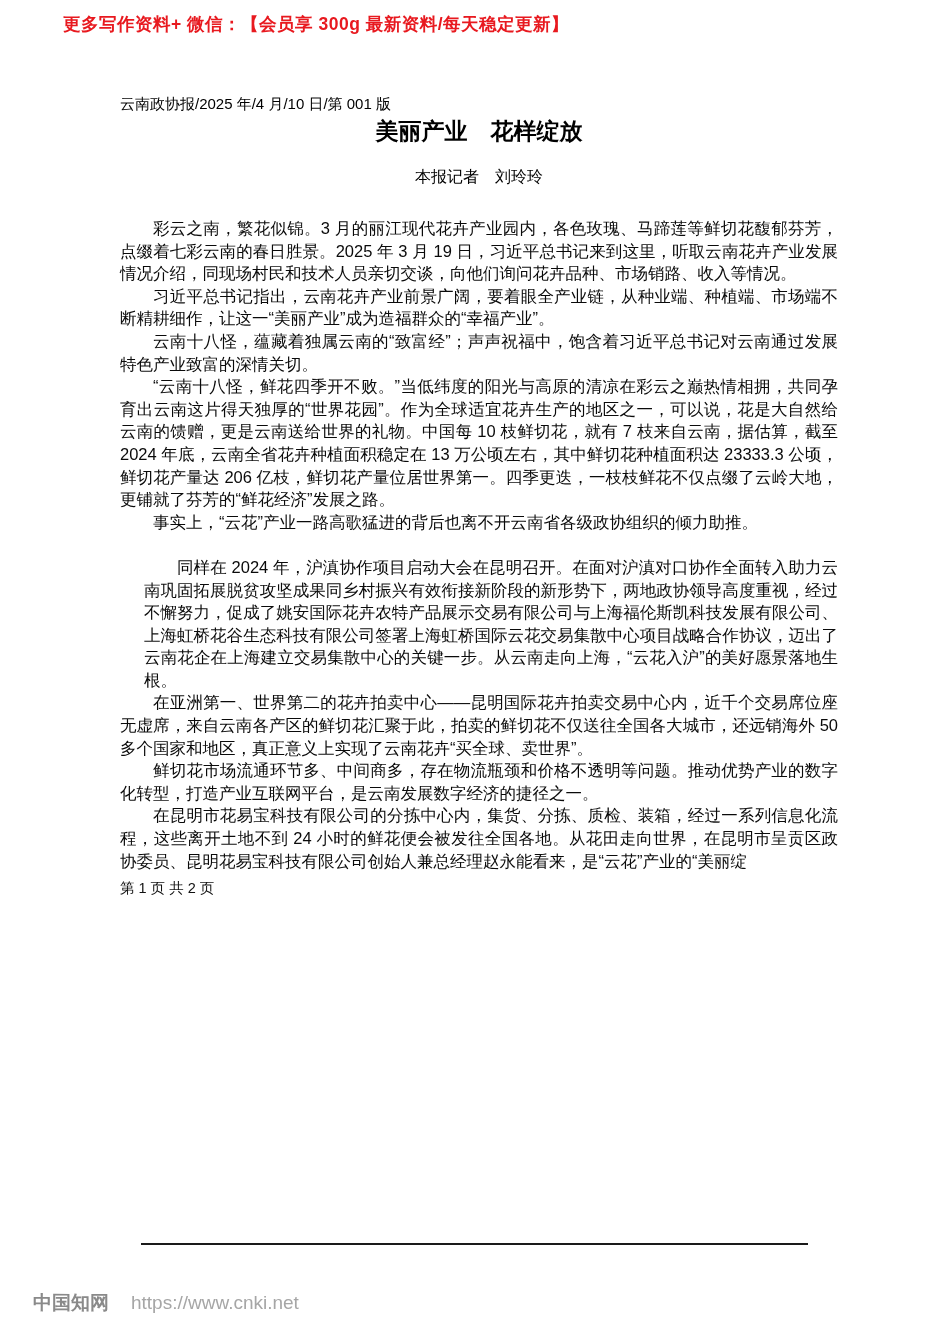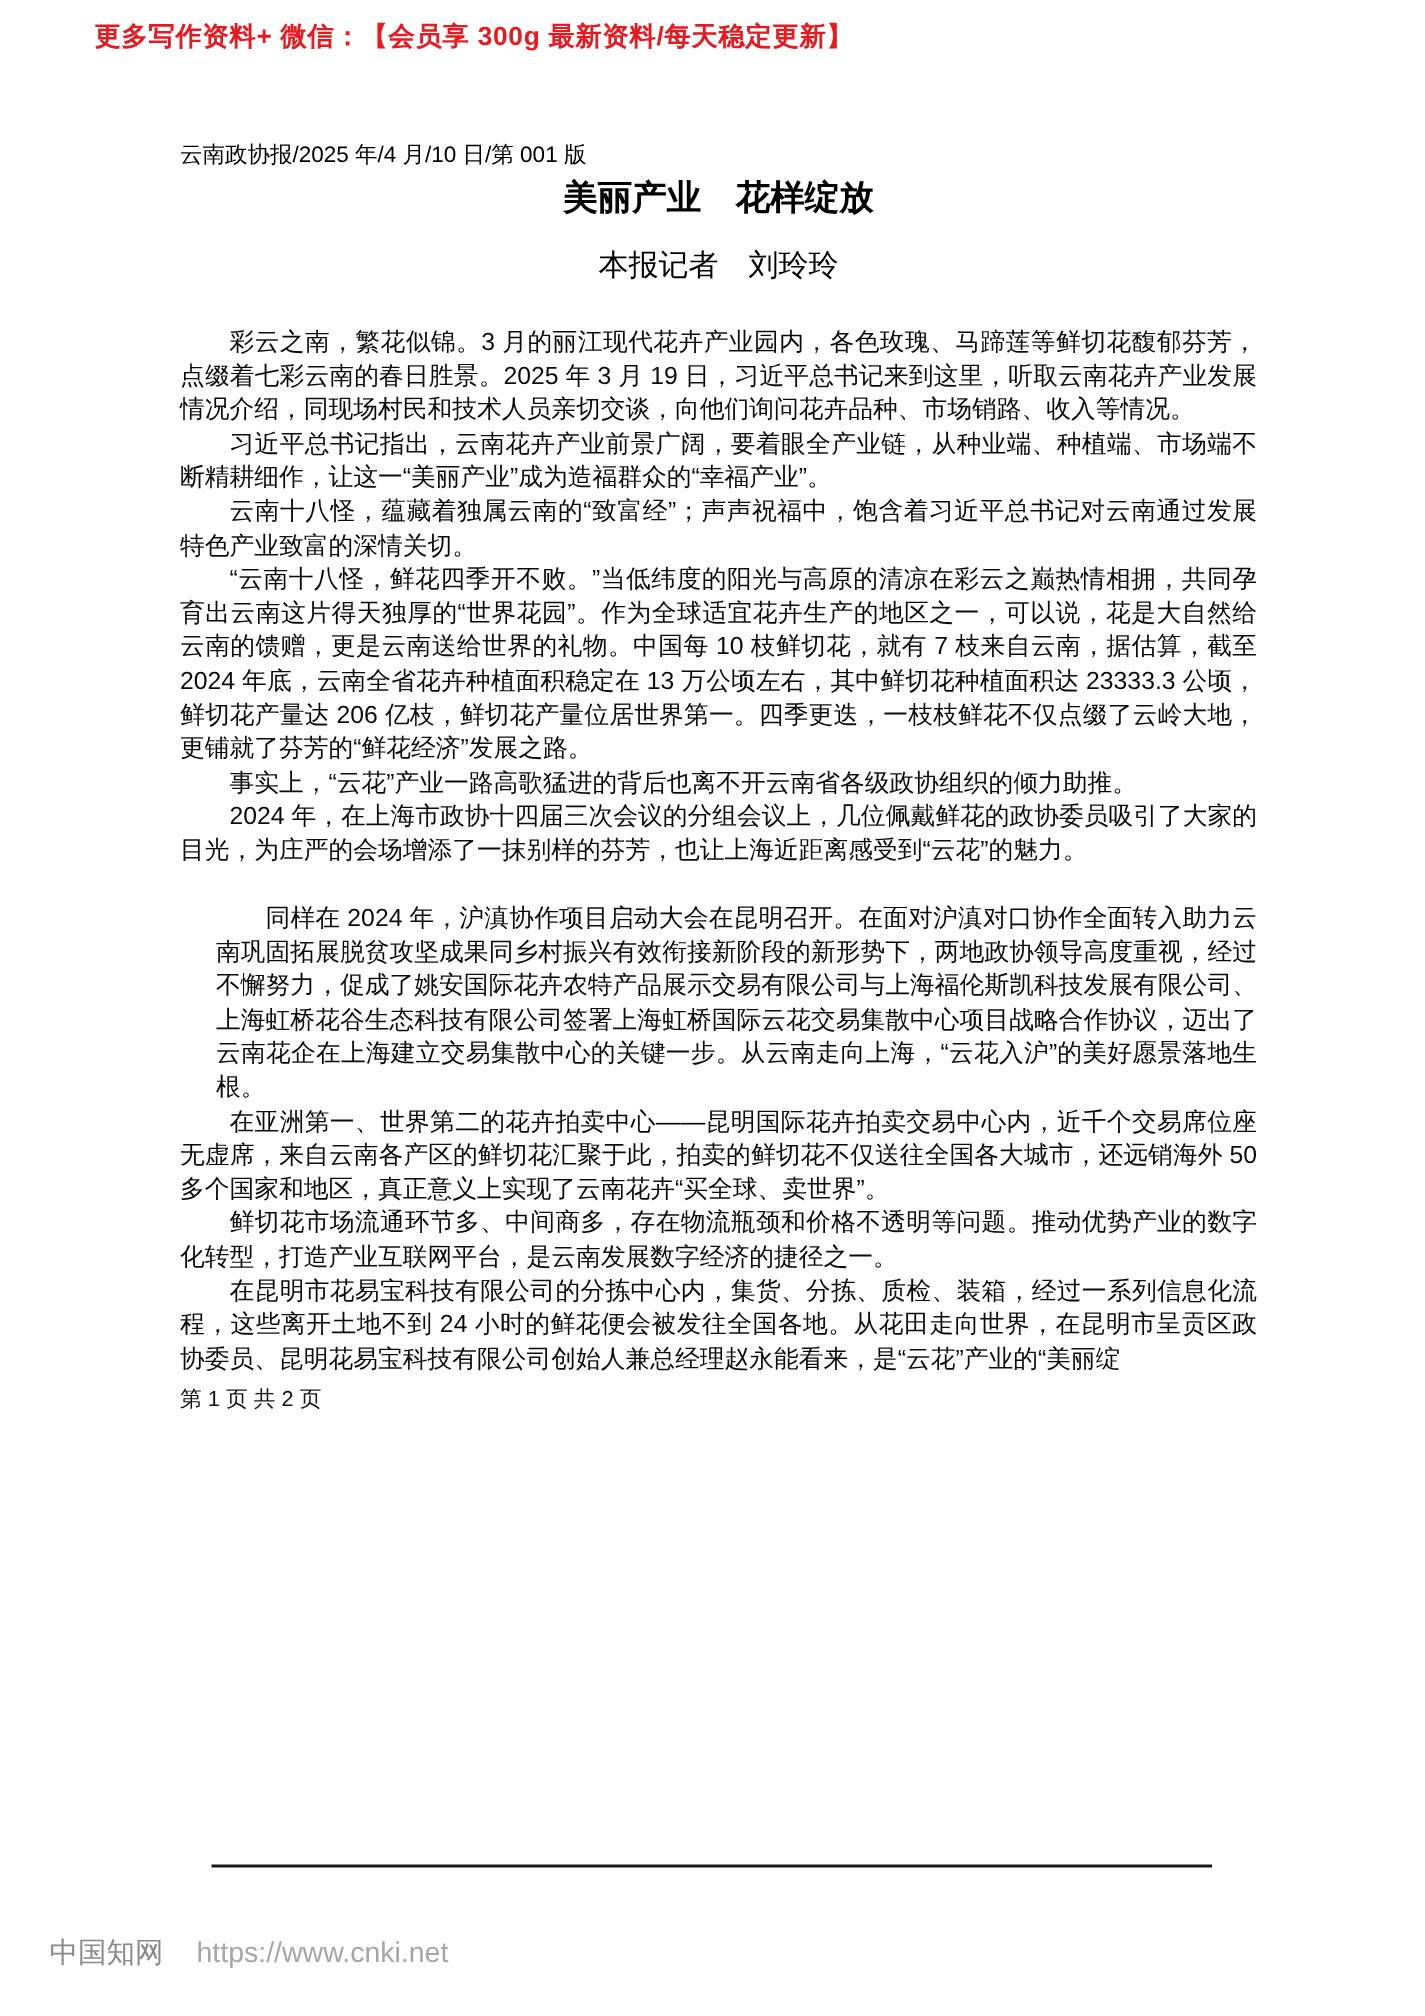--- a/index.html
+++ b/index.html
@@ -37,21 +37,21 @@
   }
   .article-subtitle {
     margin-top: 4px;
     text-align: center;
     font-size: 18.5px; font-weight: bold; line-height: 23px;
     color: #000000;
   }
   .byline {
     margin-top: 21px;
     text-align: center;
-    font-size: 20px; line-height: 22px;
+    font-size: 16px; line-height: 22px;
     color: #000000;
   }
   .article-body {
     margin-top: 29px;
     font-size: 16.5px; line-height: 22.6px;
     text-align: justify;
     color: #0a0a0a;
   }
   .para { margin: 0; text-indent: 2em; }
   .para.gap-before { margin-top: 22.6px; margin-left: 24px; }
@@ -64,21 +64,21 @@
   .bottom-rule {
     position: absolute; left: 141px; top: 1243px;
     width: 667px; height: 0;
     border-top: 2px solid #1a1a1a;
   }
   .watermark {
     position: absolute; left: 33px; top: 1291px;
     font-size: 19px; line-height: 24px;
     white-space: nowrap;
   }
-  .watermark .site-name { color: #8a8a8a; }
+  .watermark .site-name { color: #8a8a8a; font-weight: bold; }
   .watermark .site-url  { color: #a6a6a6; margin-left: 22px; }
 </style>
 </head>
 <body>
 
 <div class="page">
 
   <div class="promo-banner">更多写作资料+ 微信：【会员享 300g 最新资料/每天稳定更新】</div>
 
   <div class="content">
@@ -89,21 +89,20 @@
 
 
     <div class="byline">本报记者　刘玲玲</div>
 
     <div class="article-body">
       <p class="para">彩云之南，繁花似锦。3 月的丽江现代花卉产业园内，各色玫瑰、马蹄莲等鲜切花馥郁芬芳，点缀着七彩云南的春日胜景。2025 年 3 月 19 日，习近平总书记来到这里，听取云南花卉产业发展情况介绍，同现场村民和技术人员亲切交谈，向他们询问花卉品种、市场销路、收入等情况。</p>
       <p class="para">习近平总书记指出，云南花卉产业前景广阔，要着眼全产业链，从种业端、种植端、市场端不断精耕细作，让这一“美丽产业”成为造福群众的“幸福产业”。</p>
       <p class="para">云南十八怪，蕴藏着独属云南的“致富经”；声声祝福中，饱含着习近平总书记对云南通过发展特色产业致富的深情关切。</p>
       <p class="para">“云南十八怪，鲜花四季开不败。”当低纬度的阳光与高原的清凉在彩云之巅热情相拥，共同孕育出云南这片得天独厚的“世界花园”。作为全球适宜花卉生产的地区之一，可以说，花是大自然给云南的馈赠，更是云南送给世界的礼物。中国每 10 枝鲜切花，就有 7 枝来自云南，据估算，截至 2024 年底，云南全省花卉种植面积稳定在 13 万公顷左右，其中鲜切花种植面积达 23333.3 公顷，鲜切花产量达 206 亿枝，鲜切花产量位居世界第一。四季更迭，一枝枝鲜花不仅点缀了云岭大地，更铺就了芬芳的“鲜花经济”发展之路。</p>
       <p class="para">事实上，“云花”产业一路高歌猛进的背后也离不开云南省各级政协组织的倾力助推。</p>
-      <p class="para">2024 年，在上海市政协十四届三次会议的分组会议上，几位佩戴鲜花的政协委员吸引了大家的目光，为庄严的会场增添了一抹别样的芬芳，也让上海近距离感受到“云花”的魅力。</p>
       <p class="para gap-before">同样在 2024 年，沪滇协作项目启动大会在昆明召开。在面对沪滇对口协作全面转入助力云南巩固拓展脱贫攻坚成果同乡村振兴有效衔接新阶段的新形势下，两地政协领导高度重视，经过不懈努力，促成了姚安国际花卉农特产品展示交易有限公司与上海福伦斯凯科技发展有限公司、上海虹桥花谷生态科技有限公司签署上海虹桥国际云花交易集散中心项目战略合作协议，迈出了云南花企在上海建立交易集散中心的关键一步。从云南走向上海，“云花入沪”的美好愿景落地生根。</p>
       <p class="para">在亚洲第一、世界第二的花卉拍卖中心——昆明国际花卉拍卖交易中心内，近千个交易席位座无虚席，来自云南各产区的鲜切花汇聚于此，拍卖的鲜切花不仅送往全国各大城市，还远销海外 50 多个国家和地区，真正意义上实现了云南花卉“买全球、卖世界”。</p>
       <p class="para">鲜切花市场流通环节多、中间商多，存在物流瓶颈和价格不透明等问题。推动优势产业的数字化转型，打造产业互联网平台，是云南发展数字经济的捷径之一。</p>
       <p class="para">在昆明市花易宝科技有限公司的分拣中心内，集货、分拣、质检、装箱，经过一系列信息化流程，这些离开土地不到 24 小时的鲜花便会被发往全国各地。从花田走向世界，在昆明市呈贡区政协委员、昆明花易宝科技有限公司创始人兼总经理赵永能看来，是“云花”产业的“美丽绽</p>
     </div>
 
     <div class="page-indicator">第 1 页 共 2 页</div>
 
   </div>
 

